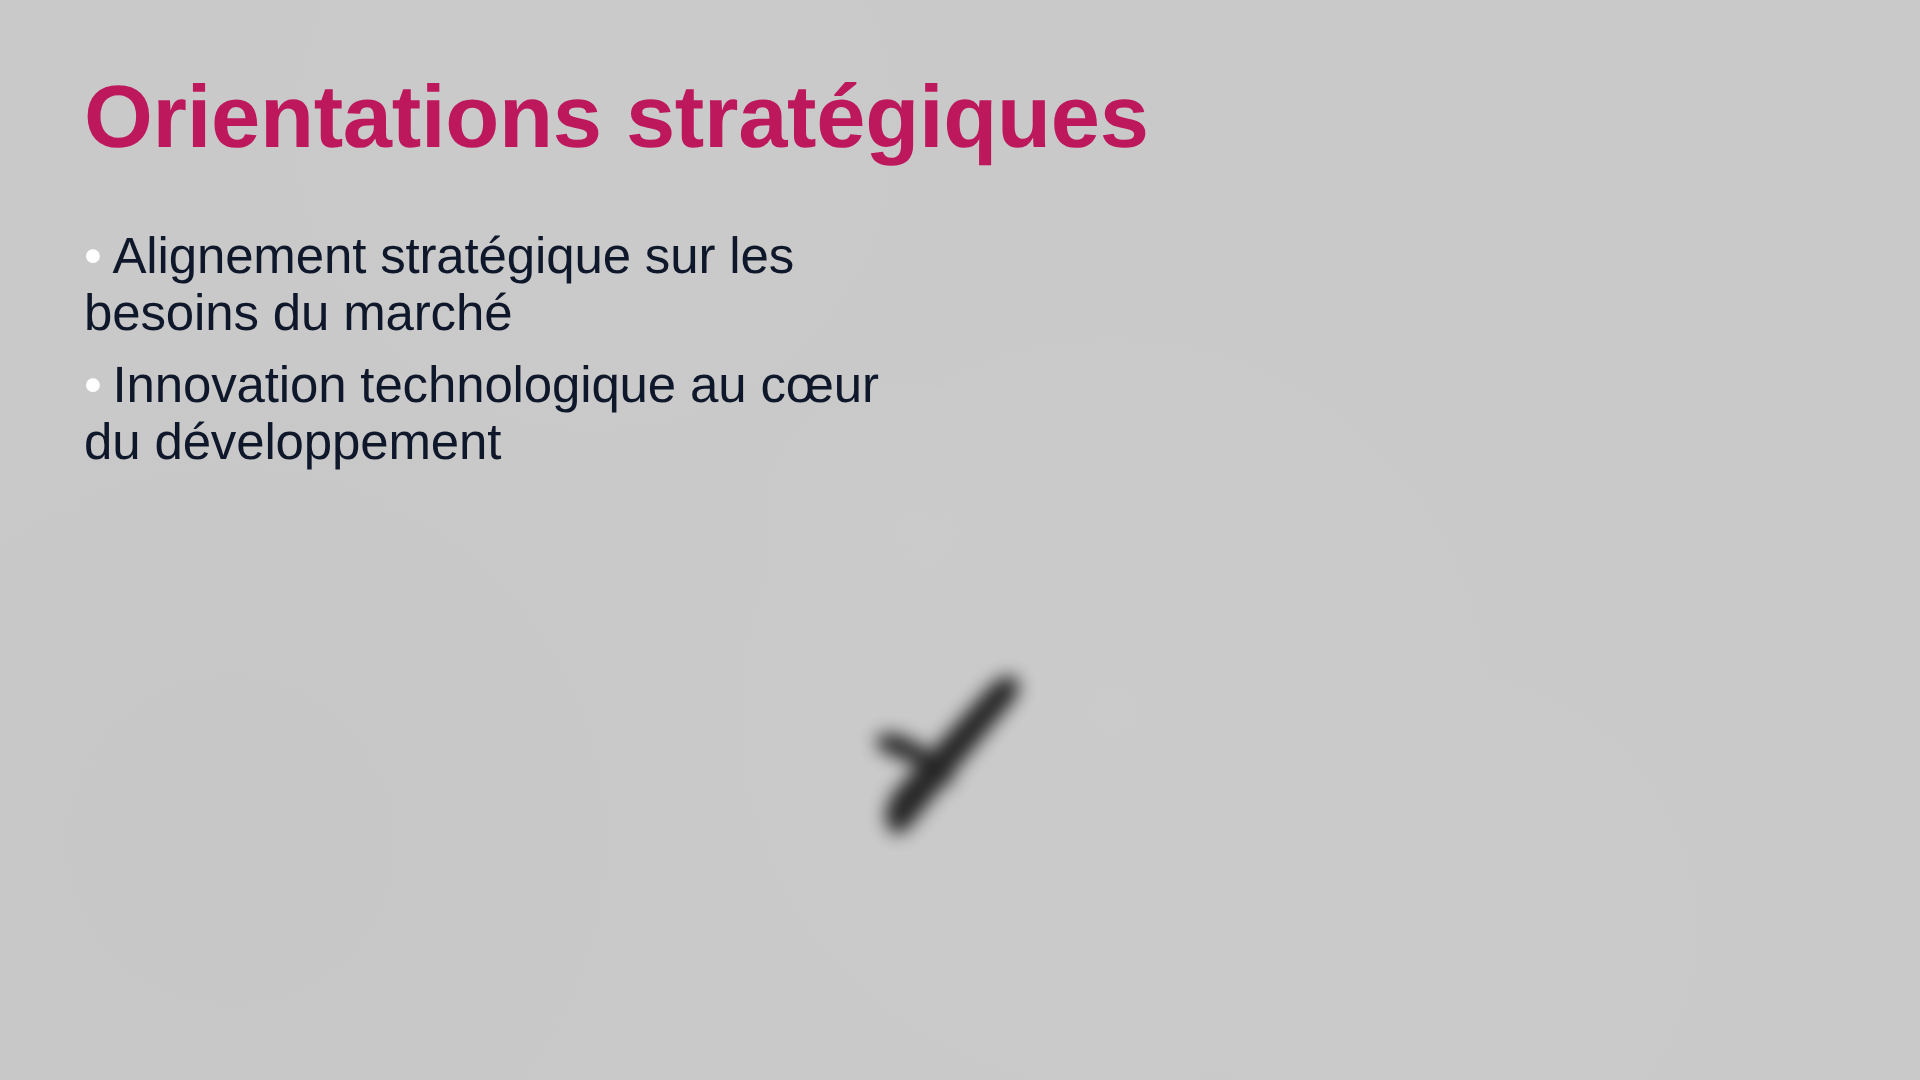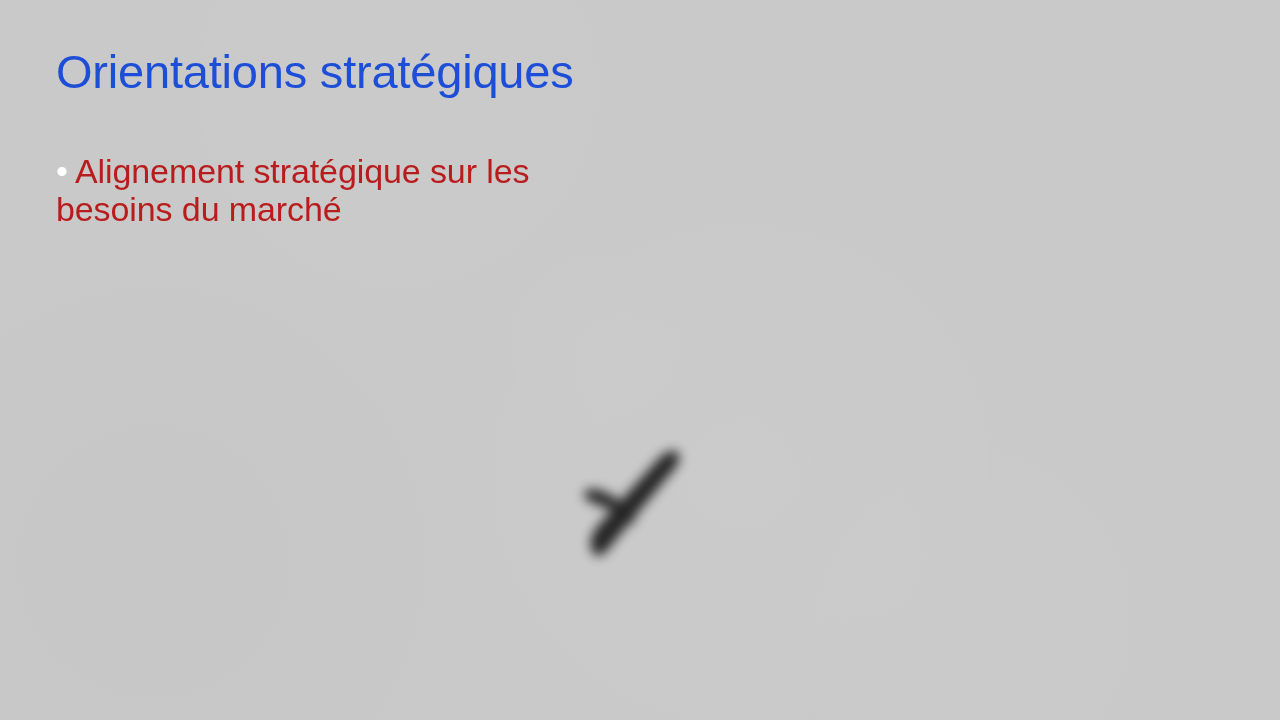--- a/index.html
+++ b/index.html
@@ -35,24 +35,24 @@
       radial-gradient(circle at 47% 48%, rgba(255,255,255,0.018) 0%, rgba(255,255,255,0.0) 22%),
       radial-gradient(circle at 12% 78%, rgba(0,0,0,0.010) 0%, rgba(0,0,0,0.0) 30%);
   }
 
   
   #title {
     position: absolute;
     left: 56px;
     top: 47px;
     width: 1100px;
-    color: #1d4ed8;
-    font-size: 47px;
+    color: #be185d;
+    font-size: 59px;
     line-height: 1.08;
-    font-weight: 400;
+    font-weight: 700;
     letter-spacing: -0.2px;
     white-space: nowrap;
   }
 
   
   #bullets {
     position: absolute;
     left: 56px;
     top: 152px;
     width: 540px;
@@ -68,21 +68,21 @@
   .bullet-item:last-child { margin-bottom: 0; }
   .bullet-dot {
     display: inline-block;
     width: 19px;
     color: #ffffff;
     font-size: 34px;
     line-height: 38px;
     vertical-align: baseline;
   }
   .bullet-text {
-    color: #b91c1c;
+    color: #0f172a;
   }
 
   
   #silhouette {
     position: absolute;
     left: 560px;
     top: 432px;
     width: 150px;
     height: 145px;
     filter: blur(6px);
@@ -99,20 +99,23 @@
   <div class="bg-mottle"></div>
 
   <div id="title">Orientations stratégiques</div>
 
   <div id="bullets">
 
     <div class="bullet-item">
       <span class="bullet-dot">•</span><span class="bullet-text">Alignement stratégique sur les besoins du marché</span>
     </div>
 
+    <div class="bullet-item">
+      <span class="bullet-dot">•</span><span class="bullet-text">Innovation technologique au cœur du développement</span>
+    </div>
 
 
   </div>
 
   <div id="silhouette">
     <svg viewBox="0 0 150 145" xmlns="http://www.w3.org/2000/svg" aria-hidden="true">
       <g fill="#1a1a1a">
 
         <path d="M 34 122
                  C 28 114, 30 104, 38 94

